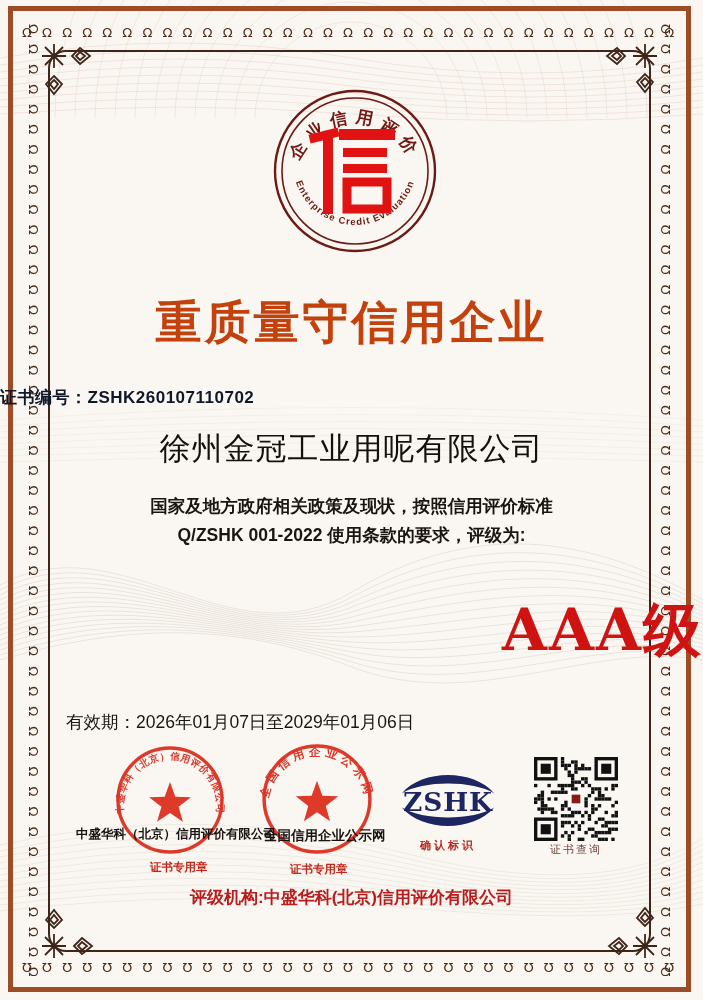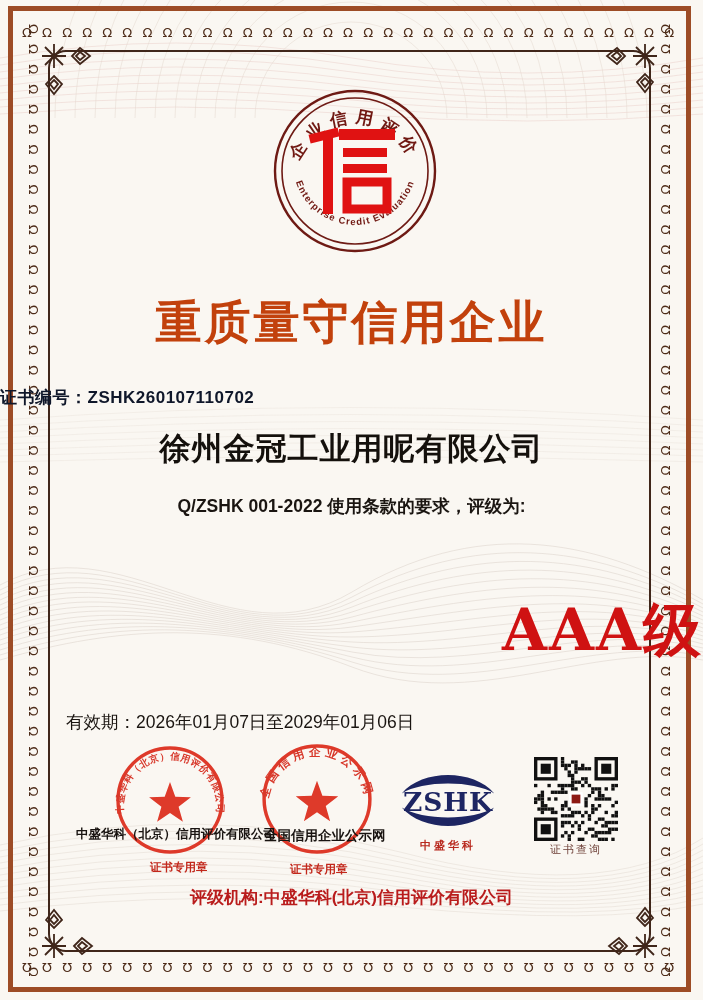--- a/index.html
+++ b/index.html
@@ -29,21 +29,21 @@
   .watermark{position:absolute;left:0;top:0;pointer-events:none;}
   
   .emblem{position:absolute;left:263px;top:79px;width:184px;height:184px;}
   
   .title{position:absolute;left:0;right:0;top:292px;text-align:center;
     font-family:"DejaVu Serif","Liberation Serif",serif;font-weight:bold;
     font-size:46px;letter-spacing:3px;color:#c2410c;}
   .certno{position:absolute;left:0;right:0;top:386px;text-align:left;
     font-weight:bold;font-size:17px;letter-spacing:.5px;color:#0f172a;}
   .company{position:absolute;left:0;right:0;top:428px;text-align:center;
-    font-family:"DejaVu Serif","Liberation Serif",serif;font-weight:bold;
+    font-family:"DejaVu Serif","Liberation Serif",serif;font-weight:normal;
     font-size:31px;letter-spacing:1px;color:#14100c;}
   .bodytext{position:absolute;left:40px;right:40px;top:492px;text-align:center;
     font-weight:bold;font-size:17.5px;line-height:29px;color:#1a1511;}
   .rating{position:absolute;left:0;right:0;top:592px;text-align:right;
     font-family:"DejaVu Serif","Liberation Serif",serif;font-weight:bold;
     font-size:58px;letter-spacing:2px;color:#cf1212;}
   .validity{position:absolute;left:66px;top:710px;font-weight:normal;
     font-size:17.5px;color:#1a1511;}
   
   .seal{position:absolute;opacity:.92;}
@@ -198,20 +198,21 @@
       <rect x="80" y="85" width="44" height="9"></rect>
       <rect x="84" y="103" width="40" height="27" fill="none" stroke="#e01212" stroke-width="9"></rect>
     </g>
   </svg>
 
   <div class="title">重质量守信用企业</div>
   <div class="certno"><span>证书编号：</span><span>ZSHK260107110702</span></div>
   <div class="company">徐州金冠工业用呢有限公司</div>
 
   <div class="bodytext">
+    <div>国家及地方政府相关政策及现状，按照信用评价标准</div>
     <div>Q/ZSHK 001-2022 使用条款的要求，评级为:</div>
   </div>
 
   <div class="rating">AAA级</div>
   <div class="validity">有效期：2026年01月07日至2029年01月06日</div>
 
   <svg class="seal seal-left" viewBox="0 0 116 116">
     <circle cx="58" cy="58" r="52" fill="none" stroke="#dc2a1a" stroke-width="3.4"></circle>
     <defs>
         <path id="sealArcL" d="M 12,74 A 47,47 0 1 1 104,74"></path>
@@ -236,21 +237,21 @@
   <div class="seal-caption cap-left">中盛华科（北京）信用评价有限公司</div>
   <div class="seal-sub sub-left">证书专用章</div>
   <div class="seal-caption cap-right">全国信用企业公示网</div>
   <div class="seal-sub sub-right">证书专用章</div>
 
   <svg class="zshk" viewBox="0 0 110 72">
     <path d="M 6,29 C 28,3 82,3 104,29 C 82,15 28,15 6,29 Z" fill="#1d2562"></path>
     <path d="M 6,44 C 28,70 82,70 104,44 C 82,58 28,58 6,44 Z" fill="#1d2562"></path>
     <text x="55" y="48" text-anchor="middle" font-family="DejaVu Serif,serif" font-weight="bold" font-size="28" fill="#1d2562" letter-spacing="1">ZSHK</text>
   </svg>
-  <div class="zshk-caption">中盛华科</div>
+  <div class="zshk-caption">确认标识</div>
 
   <svg class="qr" id="qr" viewBox="0 0 25 25">
       <rect x="0" y="0" width="25" height="25" fill="#faf7f2"></rect>
       <rect x="8" y="0" width="1" height="1" fill="#111"></rect>
       <rect x="8" y="1" width="1" height="1" fill="#111"></rect>
       <rect x="11" y="1" width="1" height="1" fill="#111"></rect>
       <rect x="12" y="1" width="1" height="1" fill="#111"></rect>
       <rect x="8" y="2" width="1" height="1" fill="#111"></rect>
       <rect x="9" y="2" width="1" height="1" fill="#111"></rect>
       <rect x="10" y="2" width="1" height="1" fill="#111"></rect>

